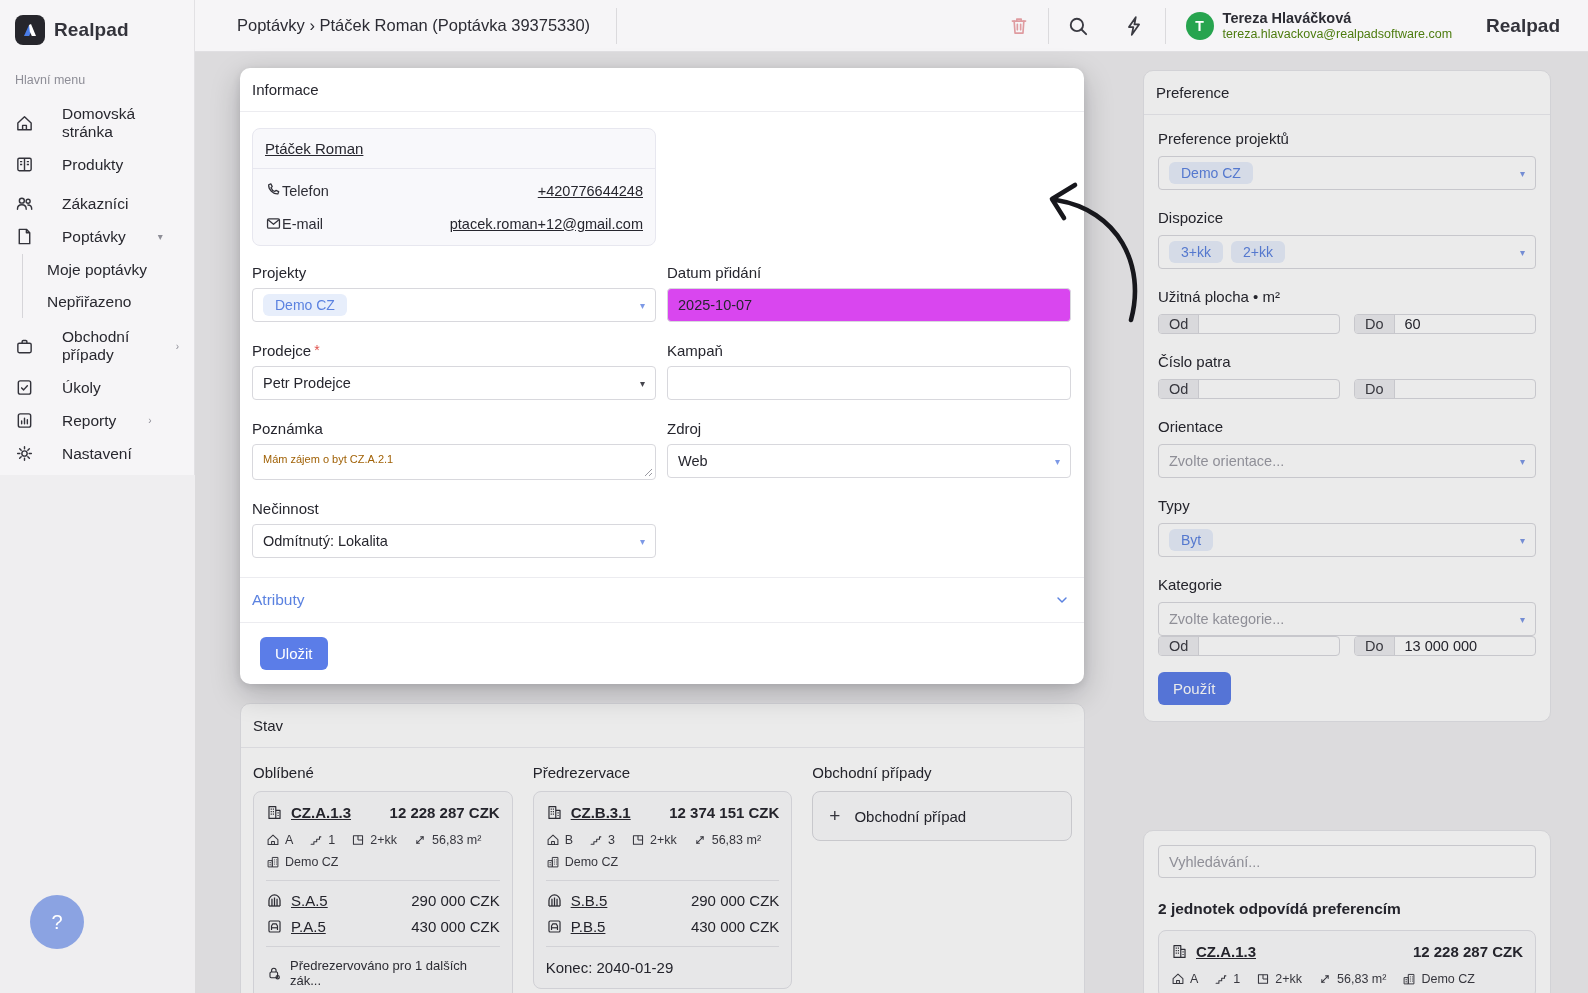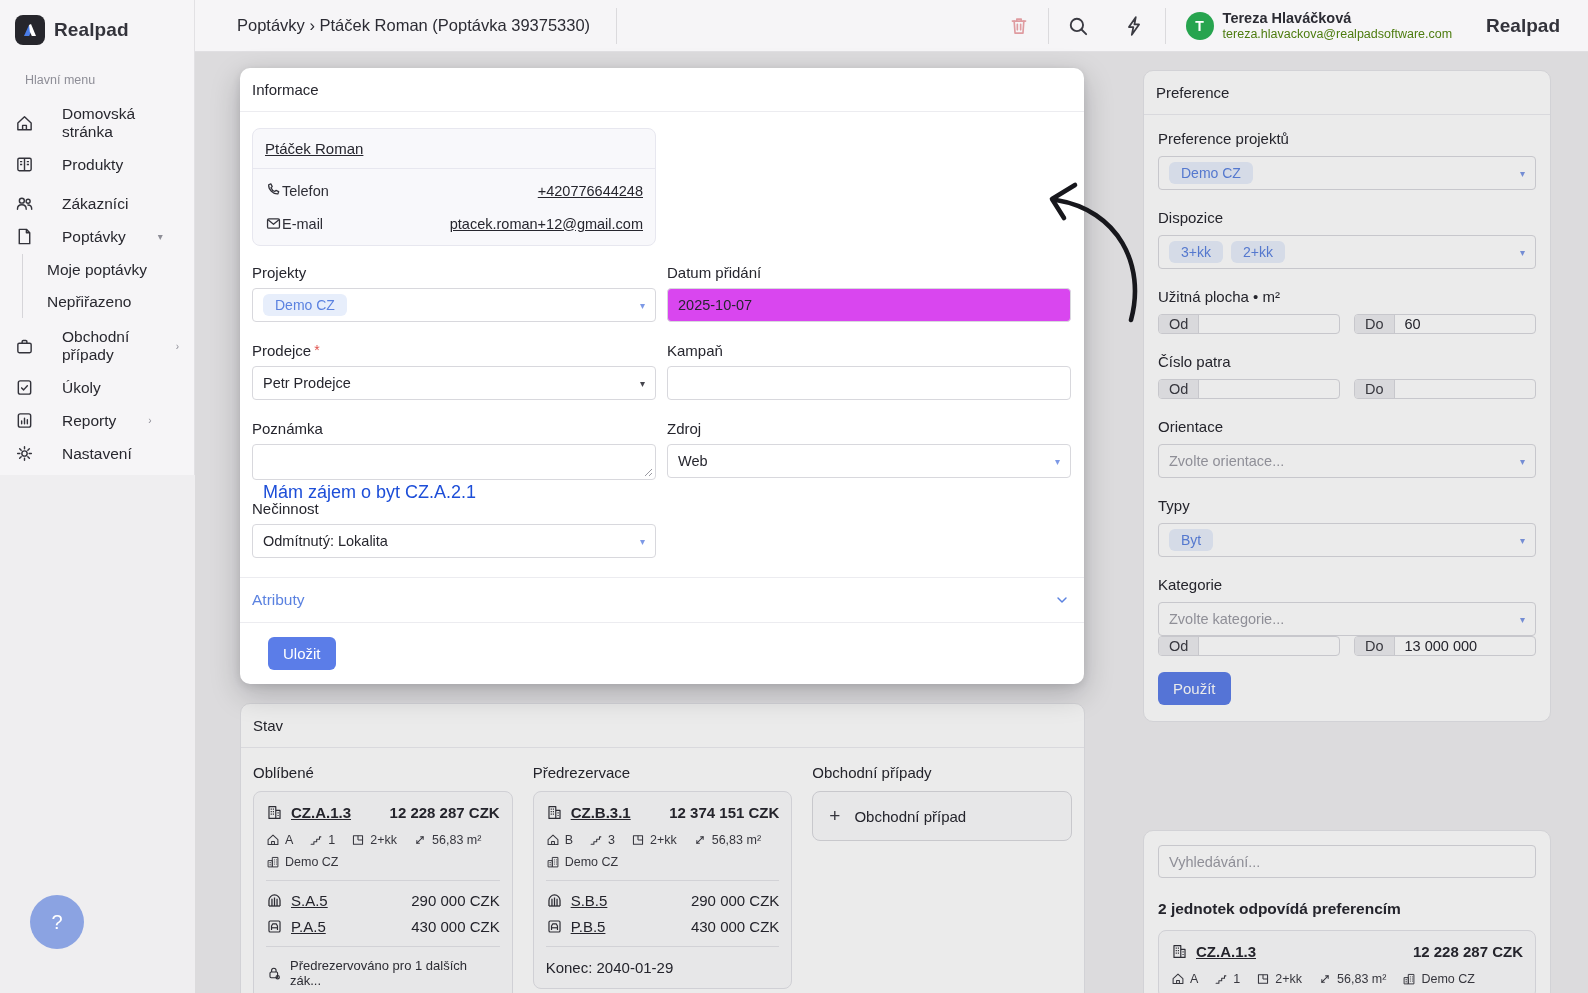--- a/index.html
+++ b/index.html
@@ -11,21 +11,21 @@
   .focus-layer { z-index:60; }
   .arrow-layer { position:absolute; z-index:70; pointer-events:none; }
 
   
   .sidebar { position:absolute; left:0; top:0; width:195px; height:100%；
     }
   .sidebar { background:#f6f5f7; border-right:1px solid #e2e1e4; }
   .logo-row { display:flex; align-items:center; gap:9px; padding:15px 14px 10px 15px; }
   .logo-mark { width:30px; height:30px; border-radius:8px; background:#26262c; display:flex; align-items:center; justify-content:center; }
   .brand-text { font-size:19px; font-weight:700; color:#33333b; letter-spacing:.1px; }
-  .menu-label { font-size:12.5px; color:#8e8e97; padding:18px 25px 8px; }
+  .menu-label { font-size:12.5px; color:#8e8e97; padding:18px 15px 8px; }
   .nav { padding:4px 8px; }
   .nav-item { display:flex; align-items:center; gap:28px; padding:6px 7px; border-radius:6px;
     font-size:15.5px; font-weight:500; color:#28282f; margin-bottom:2px; cursor:pointer; }
   .nav-item .icon { width:19px; height:19px; flex:0 0 auto; color:#33333b; }
   .nav-caret { font-size:10px; color:#8e8e97; margin-left:4px; }
   .nav-sub-wrap { border-left:1.5px solid #d6d5d9; margin:2px 0 4px 14px; padding-left:20px; }
   .nav-sub { font-size:15.5px; font-weight:500; color:#28282f; padding:7px 4px; cursor:pointer; }
   .help-fab { position:absolute; left:30px; top:895px; width:54px; height:54px; border-radius:50%;
     background:#8ba3e2; color:#fff; font-size:20px; display:flex; align-items:center; justify-content:center; cursor:pointer; }
 
@@ -66,28 +66,28 @@
   .f-label { font-size:15px; color:#26262e; margin-bottom:7px; display:flex; gap:3px; }
   .req { color:#e0524d; font-size:14px; }
   .control { height:34px; border:1px solid #d8d8dd; border-radius:4px; background:#fff; display:flex;
     align-items:center; padding:0 10px; font-size:14.5px; color:#26262e; position:relative; }
   .control.readonly { background:#d946ef; }
   .control.select { cursor:pointer; }
   .caret { margin-left:auto; font-size:10px; color:#7d99e6; }
   .caret.dark { color:#46464e; }
   .tag { background:#e7eefb; color:#5b82e0; border-radius:6px; padding:3px 12px; font-size:14px; margin-right:8px; }
   input.raw, textarea.raw { width:100%; height:100%; border:none; outline:none; background:transparent;
-    font-family:inherit; font-size:18px; color:#1d4ed8;margin-top:29px; }
+    font-family:inherit; font-size:11px; color:#a16207; }
   .textarea { height:36px; align-items:flex-start; padding-top:8px; }
   .resize-grip { position:absolute; right:2px; bottom:2px; width:9px; height:9px; }
 
   .atributy-row { margin-top:19px; border-top:1px solid #ececf0; padding:13px 14px 13px 12px;
     display:flex; align-items:center; color:#5b82e0; font-size:15.5px; cursor:pointer; }
   .atributy-row .icon { margin-left:auto; width:16px; height:16px; color:#5b82e0; }
-  .card-foot { border-top:1px solid #ececf0; padding:14px 28px; }
+  .card-foot { border-top:1px solid #ececf0; padding:14px 20px; }
   .btn { display:inline-block; background:#5b7de8; color:#fff; border:none; border-radius:6px;
     padding:8px 15px; font-size:15px; font-family:inherit; cursor:pointer; }
 
   
   .stav-card { position:absolute; left:45px; top:651px; width:845px; height:420px; }
   .stav-body { padding:16px 12px; display:grid; grid-template-columns:1fr 1fr 1fr; column-gap:20px; }
   .col-label { font-size:15px; color:#26262e; margin-bottom:10px; }
   .unit-card { background:#fbfbfc; border:1px solid #e2e2e7; border-radius:8px; padding:12px; }
   .unit-head { display:flex; align-items:center; gap:8px; }
   .unit-head .icon { width:17px; height:17px; color:#2f2f37; }

